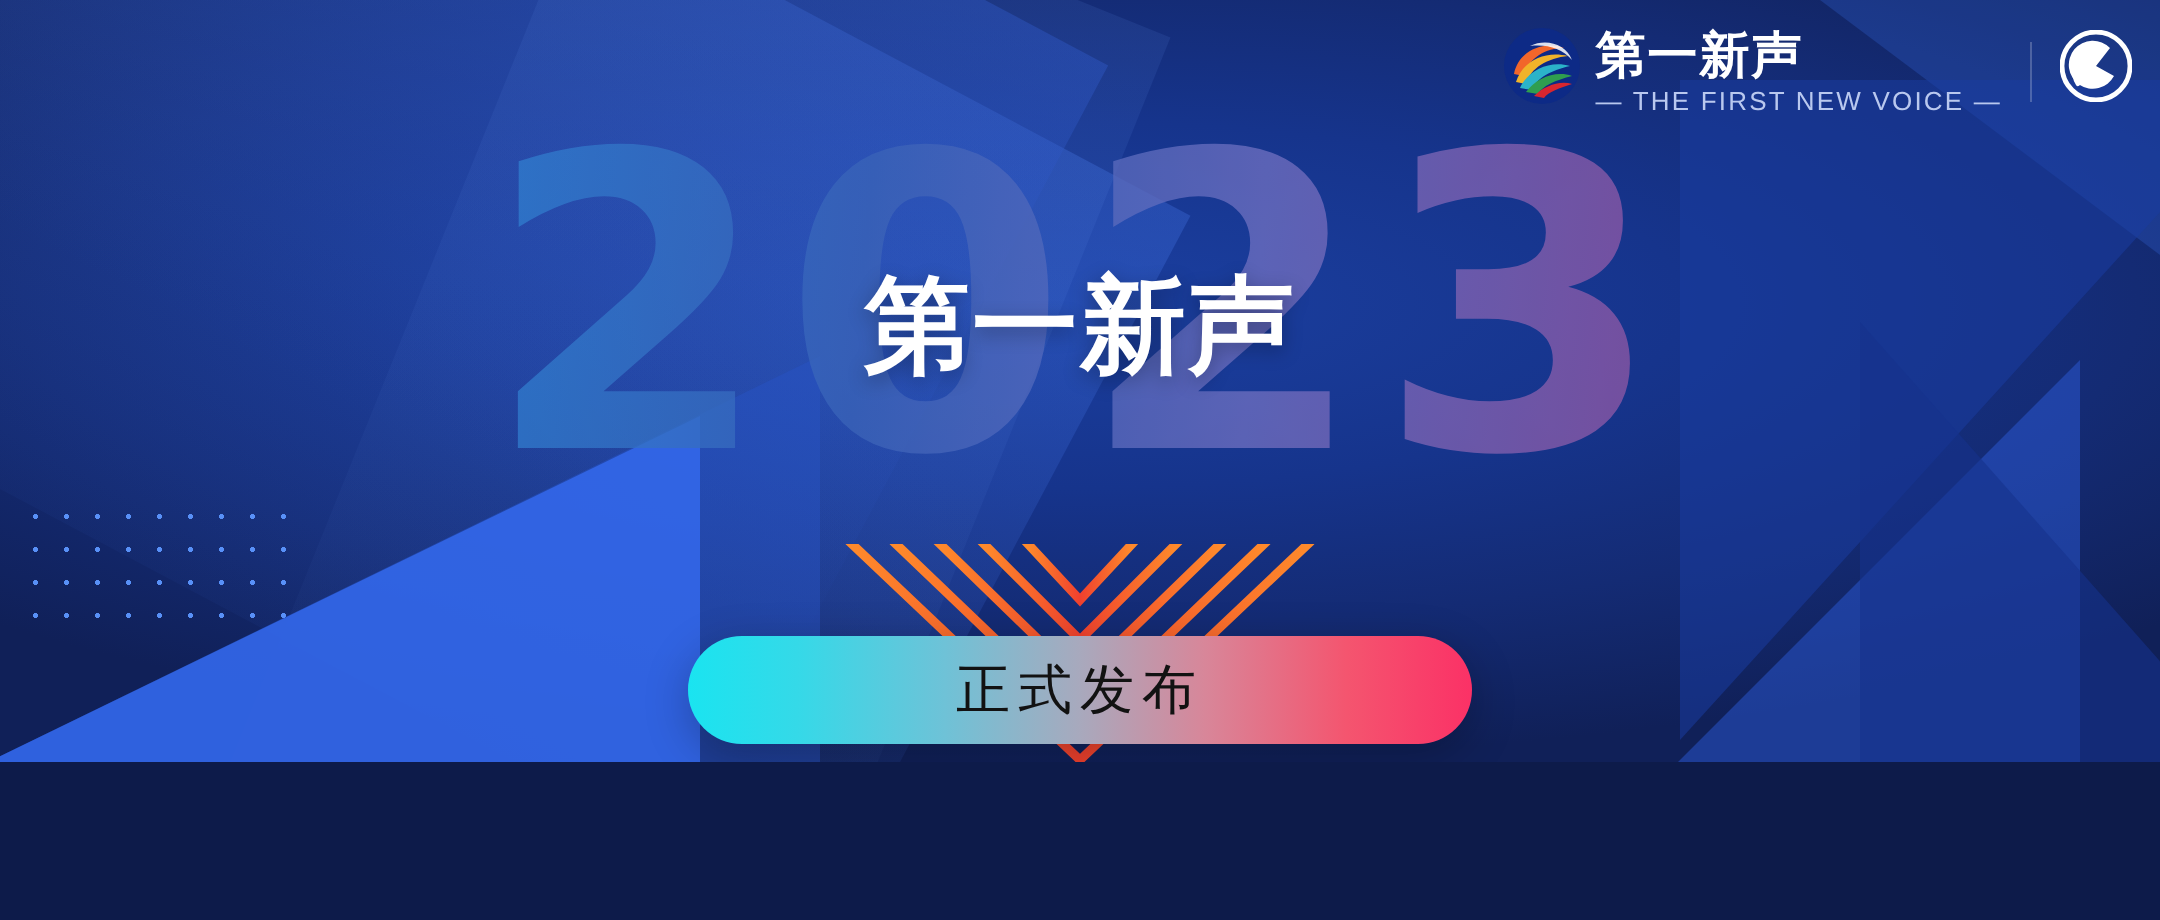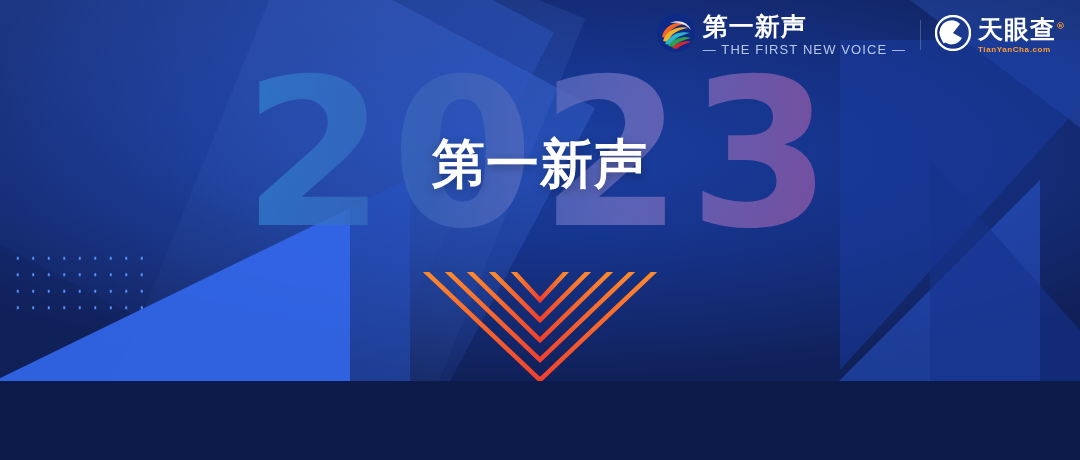--- a/index.html
+++ b/index.html
@@ -277,20 +277,23 @@
         <polyline points="82,0 130,48 178,0"></polyline>
         <polyline points="104,0 130,28 156,0"></polyline>
       </g>
     </svg>
   </div>
 
   <div class="headline">
     <span class="line2">第一新声</span>
   </div>
 
+  <div class="badge">
+    <span class="badge-text">正式发布</span>
+  </div>
 
   <div class="logo-bar">
 
     <div class="logo">
       <span class="logo-mark">
         <svg width="40" height="40" viewBox="0 0 40 40">
           <circle cx="20" cy="20" r="19" fill="#0d2a86"></circle>
           <path d="M6 24 C8 13, 20 7, 31 11 C22 11, 13 16, 11 25 Z" fill="#f2662a"></path>
           <path d="M7 28 C10 18, 21 12, 33 15 C23 16, 14 21, 12 29 Z" fill="#f0b32a"></path>
           <path d="M9 31 C13 22, 24 17, 34 20 C25 22, 17 26, 15 32 Z" fill="#2bb3c9"></path>
@@ -308,21 +311,17 @@
     <span class="logo-sep"></span>
 
     <div class="logo">
       <span class="logo-mark">
         <svg width="36" height="36" viewBox="0 0 36 36">
           <circle cx="18" cy="18" r="17" fill="none" stroke="#ffffff" stroke-width="2.4"></circle>
           <path d="M25 9 A12 12 0 1 0 27 23 L18 18 Z" fill="#ffffff"></path>
           <path d="M9 27 A12 12 0 0 1 12 11" fill="none" stroke="#ffffff" stroke-width="2.2" stroke-linecap="round"></path>
         </svg>
       </span>
-      <span class="logo-words">
-        <span class="logo-cn tyc"><span>天眼查</span><span class="reg-mark">®</span></span>
-        <span class="logo-en tyc">TianYanCha.com</span>
-      </span>
     </div>
 
   </div>
 
 </div>
 
 </body></html>

